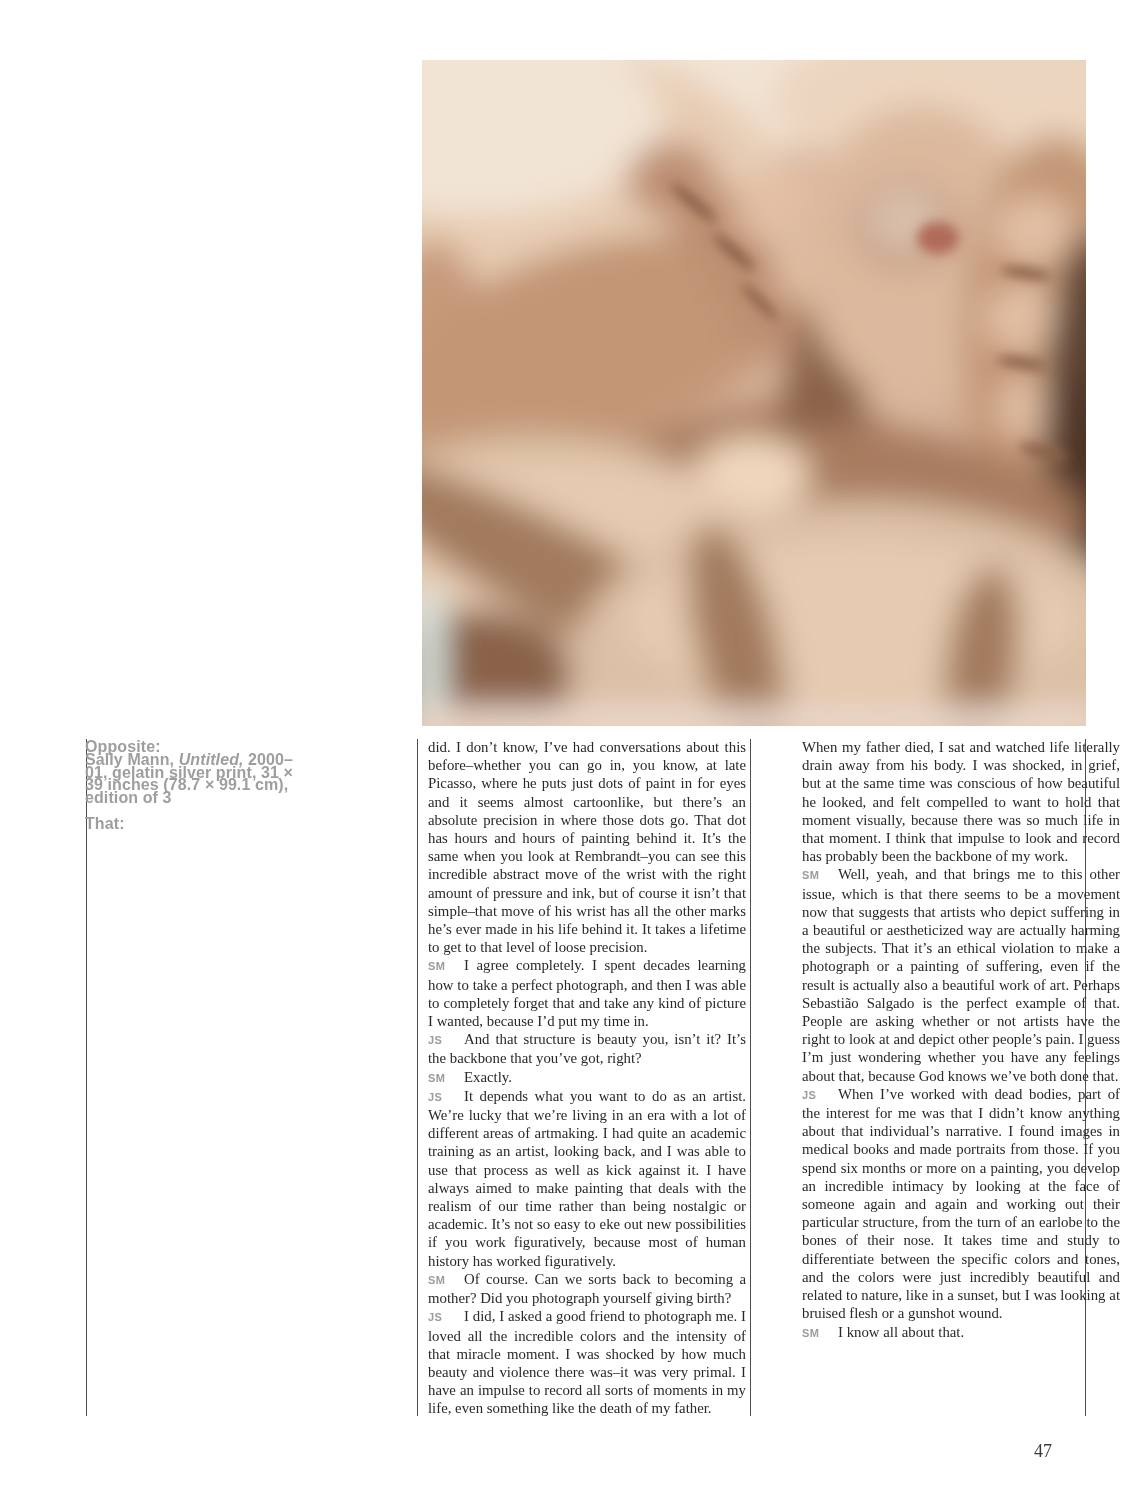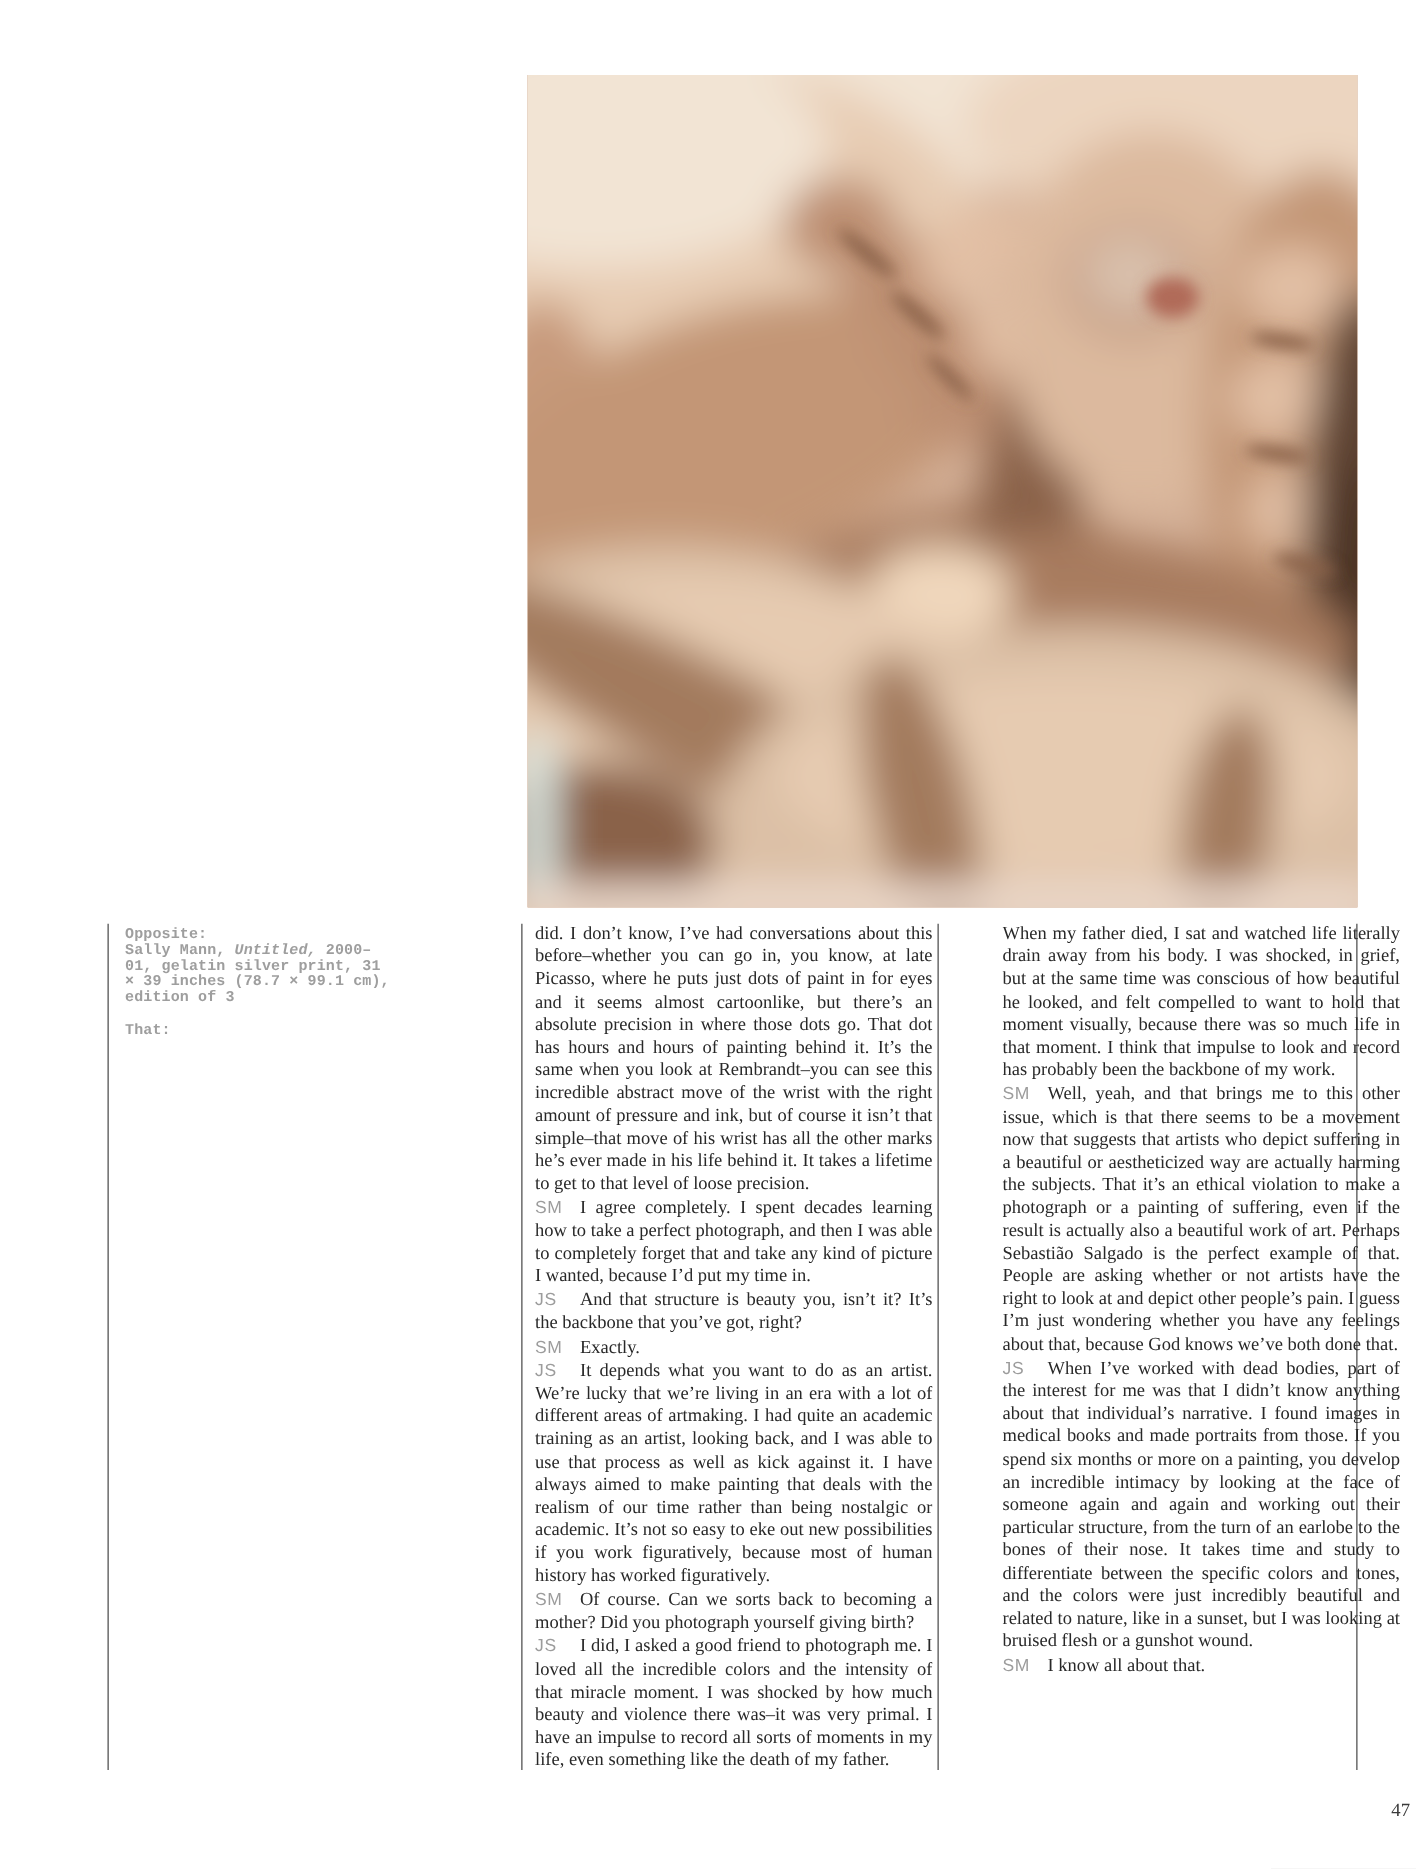--- a/index.html
+++ b/index.html
@@ -21,53 +21,53 @@
   .vrule{
     position:absolute;top:739px;height:677px;width:1px;
     background:#4d4d4d;
   }
   .vrule.r1{left:86px;}
   .vrule.r2{left:417px;}
   .vrule.r3{left:750px;}
   .vrule.r4{left:1085px;}
   
   .caption{
-    position:absolute;left:100px;top:741px;width:218px;
-    font-family:Liberation Mono, monospace;
+    position:absolute;left:85px;top:741px;width:218px;
+    font-family:Liberation Sans, sans-serif;
     font-weight:700;
-    font-size:12px;line-height:12.8px;
+    font-size:16px;line-height:12.8px;
     color:#9e9e9e;
     letter-spacing:0.1px;
   }
   .cap-block{margin:0 0 13px 0;}
   .cap-label{display:block;}
   
   .col{
     position:absolute;top:738px;height:682px;width:318px;
     overflow:hidden;
     font-size:14.8px;line-height:18.2px;
     color:#282828;
     text-align:justify;
   }
   .col.c1{left:428px;}
   .col.c2{left:762px;margin-left:40px;}
   .para{margin:0;}
   .speaker{
     display:inline-block;width:36px;
     font-family:"Liberation Sans", sans-serif;
-    font-weight:400;
-    font-size:14px;
+    font-weight:700;
+    font-size:11px;
     letter-spacing:0.5px;
     color:#9c9c9c;
   }
   
   .pagenum{
-    position:absolute;left:1088px;top:1441px;width:40px;
+    position:absolute;left:1012px;top:1441px;width:40px;
     text-align:right;
-    font-size:15px;color:#3a3a3a;
+    font-size:18px;color:#3a3a3a;
   }
 </style>
 </head>
 <body>
 
 <div class="page">
 
   <figure class="photo" style="margin:0">
     <svg viewBox="0 0 664 666" preserveAspectRatio="none">
       <defs>

